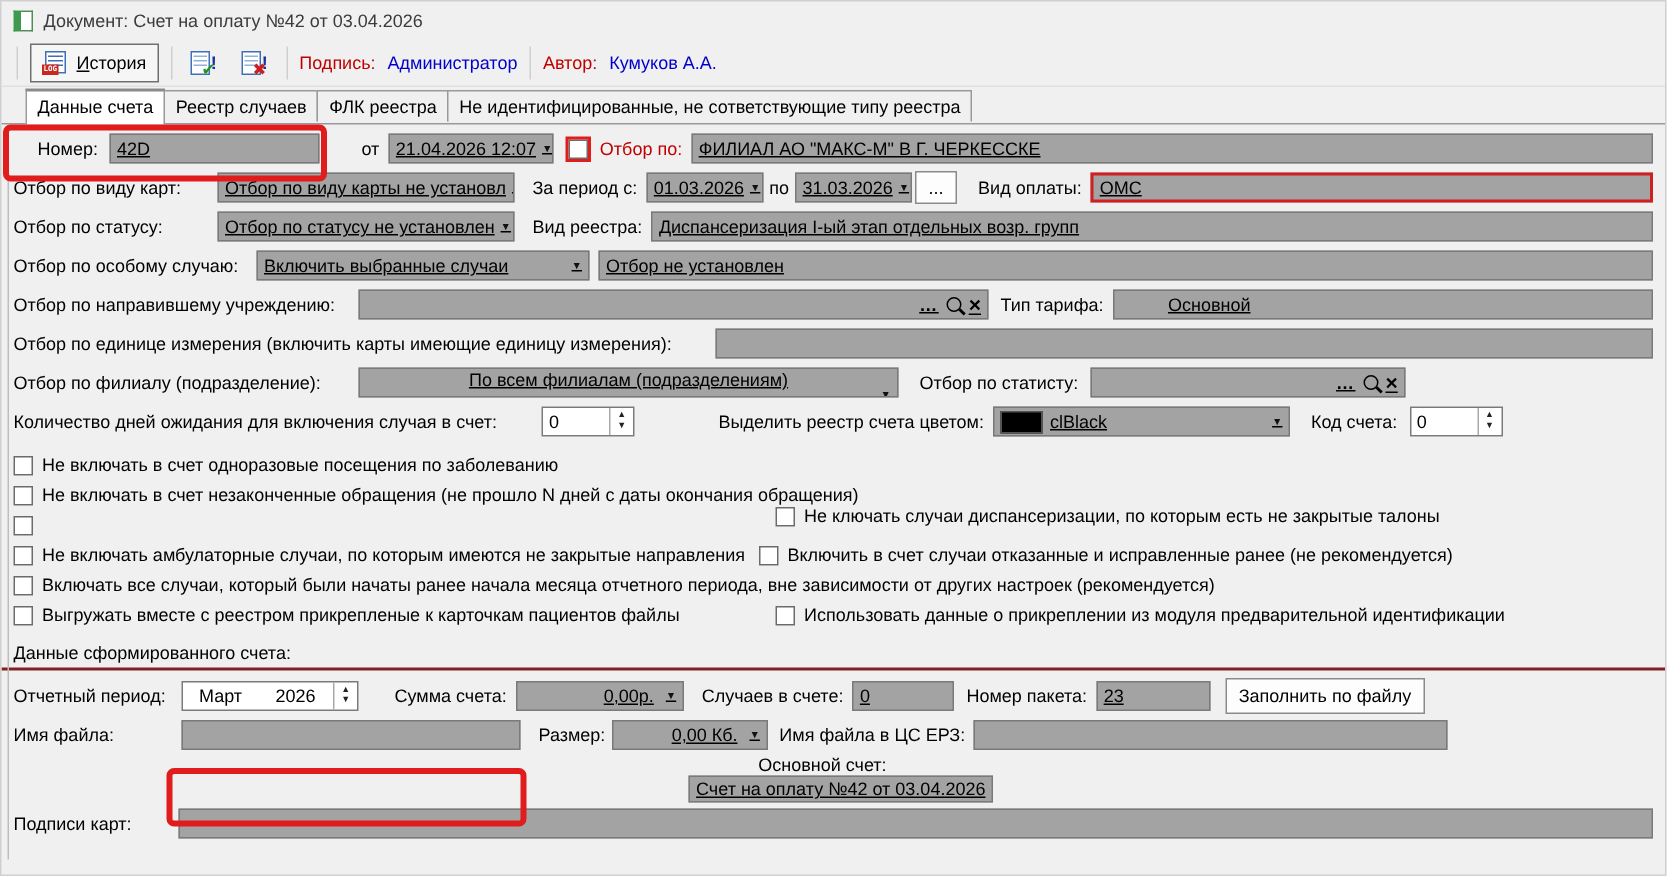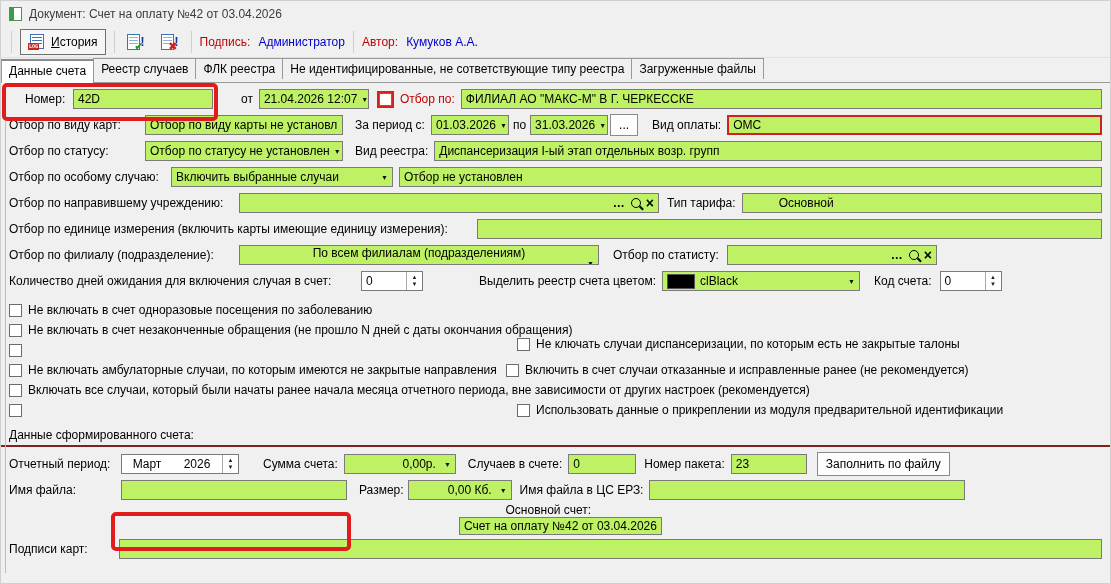--- a/index.html
+++ b/index.html
@@ -20,29 +20,29 @@
   .log-badge{position:absolute;left:0;bottom:0;background:#c8281e;color:#fff;font-size:5px;font-weight:bold;
              padding:0 1px;line-height:7px;font-family:"DejaVu Sans Mono",monospace;}
   .mini-sheet{width:11px;height:14px;background:#fff;border:1px solid #3f6fb5;position:relative;}
   .mini-sheet i{display:block;height:1px;background:#8fb2dd;margin:2px 1px 0 1px;}
   .ov-check{position:absolute;right:-5px;bottom:-4px;color:#1f9427;font-weight:bold;font-size:11px;}
   .ov-x{position:absolute;right:-5px;bottom:-4px;color:#cc1f1f;font-weight:bold;font-size:11px;}
   .bang{color:#16309c;font-weight:bold;font-size:12px;margin-left:1px;}
   .red-lbl{color:#c00000;}
   .blue-val{color:#0000cc;}
   
-  .tabs{display:flex;align-items:flex-start;height:24px;padding-left:0;border-bottom:1px solid #999;}
+  .tabs{display:flex;align-items:center;height:24px;padding-left:16px;border-bottom:1px solid #999;}
   .tab{padding:3px 7px 3px 7px;border:1px solid #999;border-bottom:none;background:#f0f0f0;margin-right:-1px;white-space:nowrap;}
   .tab.active{background:#fff;position:relative;top:1px;padding-bottom:5px;border-top:2px solid #8a8a8a;}
   
   .row{display:flex;align-items:center;height:26px;padding:0 8px;position:relative;}
   .cbrow{display:flex;align-items:center;height:20px;padding:0 8px;position:relative;gap:6px;}
   .lbl{white-space:nowrap;flex-shrink:0;}
-  .inp{background:#bef264;border:1px solid #7a7a7a;height:20px;box-sizing:border-box;display:flex;align-items:center;
-       padding:0 4px;white-space:nowrap;overflow:hidden;flex-shrink:0;}
+  .inp{background:#a3a3a3;border:1px solid #7a7a7a;height:20px;box-sizing:border-box;display:flex;align-items:center;
+       padding:0 4px;white-space:nowrap;overflow:hidden;flex-shrink:0;text-decoration:underline;}
   .flex1{flex:1 1 auto;min-width:0;}
   .arrow{margin-left:auto;font-size:7px;color:#111;padding-left:4px;flex-shrink:0;}
   .spinbox{background:#fff;border:1px solid #7a7a7a;height:20px;box-sizing:border-box;display:flex;align-items:center;flex-shrink:0;}
   .spinval{flex:1;padding:0 4px;}
   .spinarrows{width:15px;border-left:1px solid #a9a9a9;align-self:stretch;display:flex;flex-direction:column;
               align-items:center;justify-content:center;font-size:6px;line-height:7px;color:#222;}
   .cb{width:13px;height:13px;background:#fff;border:1px solid #6b6b6b;box-sizing:border-box;flex-shrink:0;position:relative;}
   .cb.checked::after{content:"✔";position:absolute;top:-3px;left:0;font-size:12px;color:#111;}
   .cb.red-outline{outline:2px solid #e11c1c;}
   .icons-right{margin-left:auto;display:flex;align-items:center;gap:5px;flex-shrink:0;}
@@ -107,21 +107,20 @@
     <span class="sep"></span>
     <span class="red-lbl">Автор:</span>
     <span class="blue-val">Кумуков А.А.</span>
   </div>
 
   <div class="tabs">
     <div class="tab active">Данные счета</div>
     <div class="tab">Реестр случаев</div>
     <div class="tab">ФЛК реестра</div>
     <div class="tab">Не идентифицированные, не сответствующие типу реестра</div>
-    <div class="tab">Загруженные файлы</div>
   </div>
 
   <div class="vline"></div>
 
   <div class="row" style="margin-top:3px;margin-left:16px;">
     <span class="lbl" style="width:44px;">Номер:</span>
     <span class="inp" style="width:140px;margin-left:4px;">42D</span>
     <span class="lbl" style="margin-left:28px;">от</span>
     <span class="inp" style="width:110px;margin-left:6px;">
       <span>21.04.2026 12:07</span>
@@ -254,20 +253,21 @@
         <span class="cb"></span>
         <span>Включить в счет случаи отказанные и исправленные ранее (не рекомендуется)</span>
       </span>
     </div>
     <div class="cbrow">
       <span class="cb"></span>
       <span>Включать все случаи, который были начаты ранее начала месяца отчетного периода, вне зависимости от других настроек (рекомендуется)</span>
     </div>
     <div class="cbrow">
       <span class="cb"></span>
+      <span>Выгружать вместе с реестром прикрепленые к карточкам пациентов файлы</span>
       <span class="abs" style="left:516px;">
         <span class="cb"></span>
         <span>Использовать данные о прикреплении из модуля предварительной идентификации</span>
       </span>
     </div>
   </div>
 
   <div class="section-hdr">
     <span>Данные сформированного счета:</span>
   </div>

